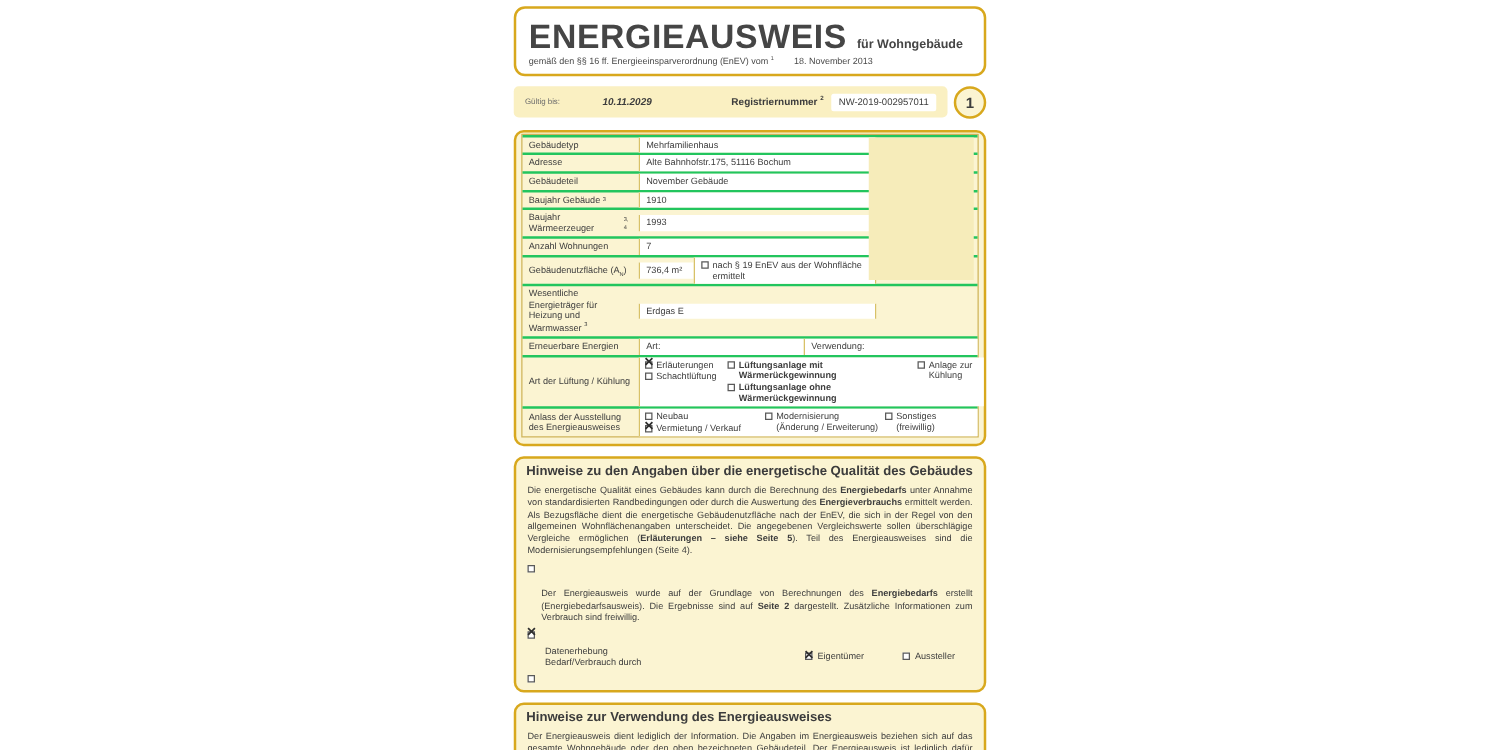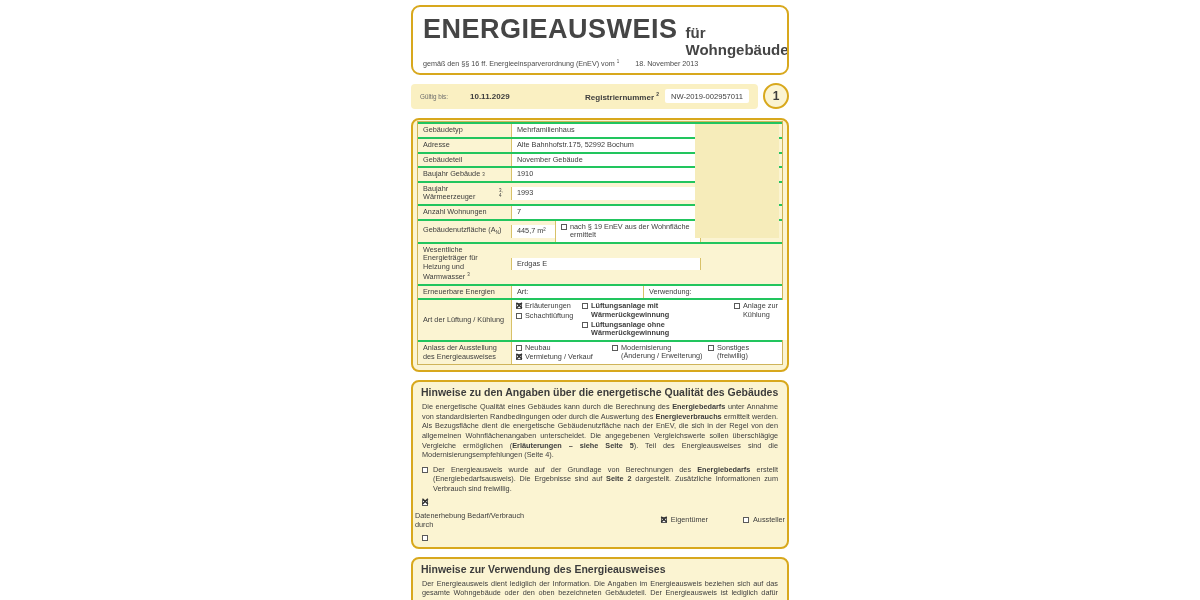--- a/index.html
+++ b/index.html
@@ -6,30 +6,30 @@
   html,body { width:1200px; height:600px; background:#ffffff; font-family:"Liberation Sans", sans-serif; color:#3d3d3d; }
   .page { width:378px; margin:0 auto; padding-top:5px; }
 
   
   .gbox { border:2px solid #d8a81d; border-radius:8px; background:#fbf4d2; margin-bottom:8px; overflow:hidden; }
 
   
   .header-box { background:#ffffff; border-radius:9px; padding:8px 10px 5px; }
   .title-line { display:flex; align-items:baseline; gap:8px; }
   .big-title { font-size:27px; font-weight:bold; color:#454545; letter-spacing:.5px; line-height:1.05; }
-  .title-right { font-size:15px; font-weight:bold; color:#454545; }
+  .title-right { font-size:10px; font-weight:bold; color:#454545; }
   .subtitle-line { font-size:7.2px; color:#4a4a4a; margin-top:1px; display:flex; gap:16px; }
   sup { font-size:.62em; vertical-align:super; }
   sub { font-size:.62em; vertical-align:sub; }
 
   
   .validity-row { display:flex; align-items:center; gap:5px; margin-bottom:9px; }
   .validity-strip { flex:1; background:#faf0c2; border-radius:4px; height:25px; display:flex; align-items:center; padding:0 9px; gap:6px; }
   .v-label { font-size:6.3px; color:#6b6b6b; }
-  .v-date { font-size:8px; font-weight:bold; color:#3d3d3d; margin-left:16px; }
+  .v-date { font-size:8px; font-weight:bold; color:#3d3d3d; margin-left:28px;font-style:italic; }
   .v-spacer { flex:1; }
   .v-reg-label { font-size:8px; font-weight:bold; color:#3d3d3d; }
   .v-reg-box { background:#ffffff; border-radius:2px; font-size:7.6px; padding:2.5px 6px; min-width:84px; text-align:center; color:#3d3d3d; }
   .page-circle { width:26px; height:26px; border:2.5px solid #d8a81d; border-radius:50%; background:#fbf4d2; display:flex; align-items:center; justify-content:center; font-size:12px; font-weight:bold; color:#3d3d3d; flex:none; }
 
   
   .sec-head { font-size:10.5px; font-weight:bold; color:#3c3c3c; padding:4px 8px 3px; }
 
   
   .table-wrap { position:relative; border:1px solid #cfb45a; margin:1px 4px 5px; background:#fbf4d2; }
@@ -48,22 +48,22 @@
   .cols { display:flex; align-items:flex-start; padding:2px 4px; gap:0; }
   .col { display:flex; flex-direction:column; gap:1px; }
   .cb-line { display:flex; gap:3px; align-items:flex-start; }
   .cb { display:inline-block; width:6px; height:6px; border:1px solid #5a5a5a; background:#fff; position:relative; flex:none; margin-top:1px; }
   .cb.checked::after { content:"\2715"; position:absolute; left:-2px; top:-3.5px; font-size:10px; font-weight:bold; color:#2e2e2e; line-height:1; }
 
   
   .body-text { font-size:7.3px; line-height:1.32; text-align:justify; color:#3d3d3d; padding:1px 9px 5px; }
   .cb-item { display:flex; gap:5px; padding:0 9px 4px; }
   .cb-item .cb { margin-top:2px; }
-  .cb-item .txt { font-size:7.3px; line-height:1.32; text-align:justify; }
-  .survey-row { display:flex; align-items:center; gap:4px; font-size:7.3px; padding:1px 2px 4px; }
+  .cb-item .txt { font-size:7.3px; line-height:1.32; text-align:justify;margin-top:20px; }
+  .survey-row { display:flex; align-items:center; gap:4px; font-size:7.3px; padding:1px 23px 4px; }
   .survey-row .opt { display:flex; gap:4px; align-items:center; }
   .survey-gap1 { width:118px; }
   .survey-gap2 { width:28px; }
 </style>
 </head>
 <body>
 
 <div class="page">
 
   <div class="gbox header-box">
@@ -93,21 +93,21 @@
       <div class="photo-slot"></div>
 
       <div class="trow">
         <div class="tlabel">Gebäudetyp</div>
         <div class="tcell w-val">Mehrfamilienhaus</div>
         <div class="fill"></div>
       </div>
 
       <div class="trow">
         <div class="tlabel">Adresse</div>
-        <div class="tcell w-val">Alte Bahnhofstr.175, 52992 Bochum</div>
+        <div class="tcell w-val">Alte Bahnhofstr.175, 51116 Bochum</div>
         <div class="fill"></div>
       </div>
 
       <div class="trow">
         <div class="tlabel">Gebäudeteil</div>
         <div class="tcell w-val">November Gebäude</div>
         <div class="fill"></div>
       </div>
 
       <div class="trow">
@@ -125,21 +125,21 @@
       <div class="trow">
         <div class="tlabel">Anzahl Wohnungen</div>
         <div class="tcell w-val">7</div>
         <div class="fill"></div>
       </div>
 
       <div class="trow">
         <div class="tlabel">
             <span><span>Gebäudenutzfläche (A</span><sub>N</sub><span>)</span></span>
           </div>
-        <div class="tcell w-val-sm">445,7 m²</div>
+        <div class="tcell w-val-sm">736,4 m²</div>
         <div class="tcell w-cb">
           <span class="cb-line">
             <span class="cb"></span>
             <span>nach § 19 EnEV aus der Wohnfläche ermittelt</span>
           </span>
         </div>
         <div class="fill"></div>
       </div>
 
       <div class="trow">

